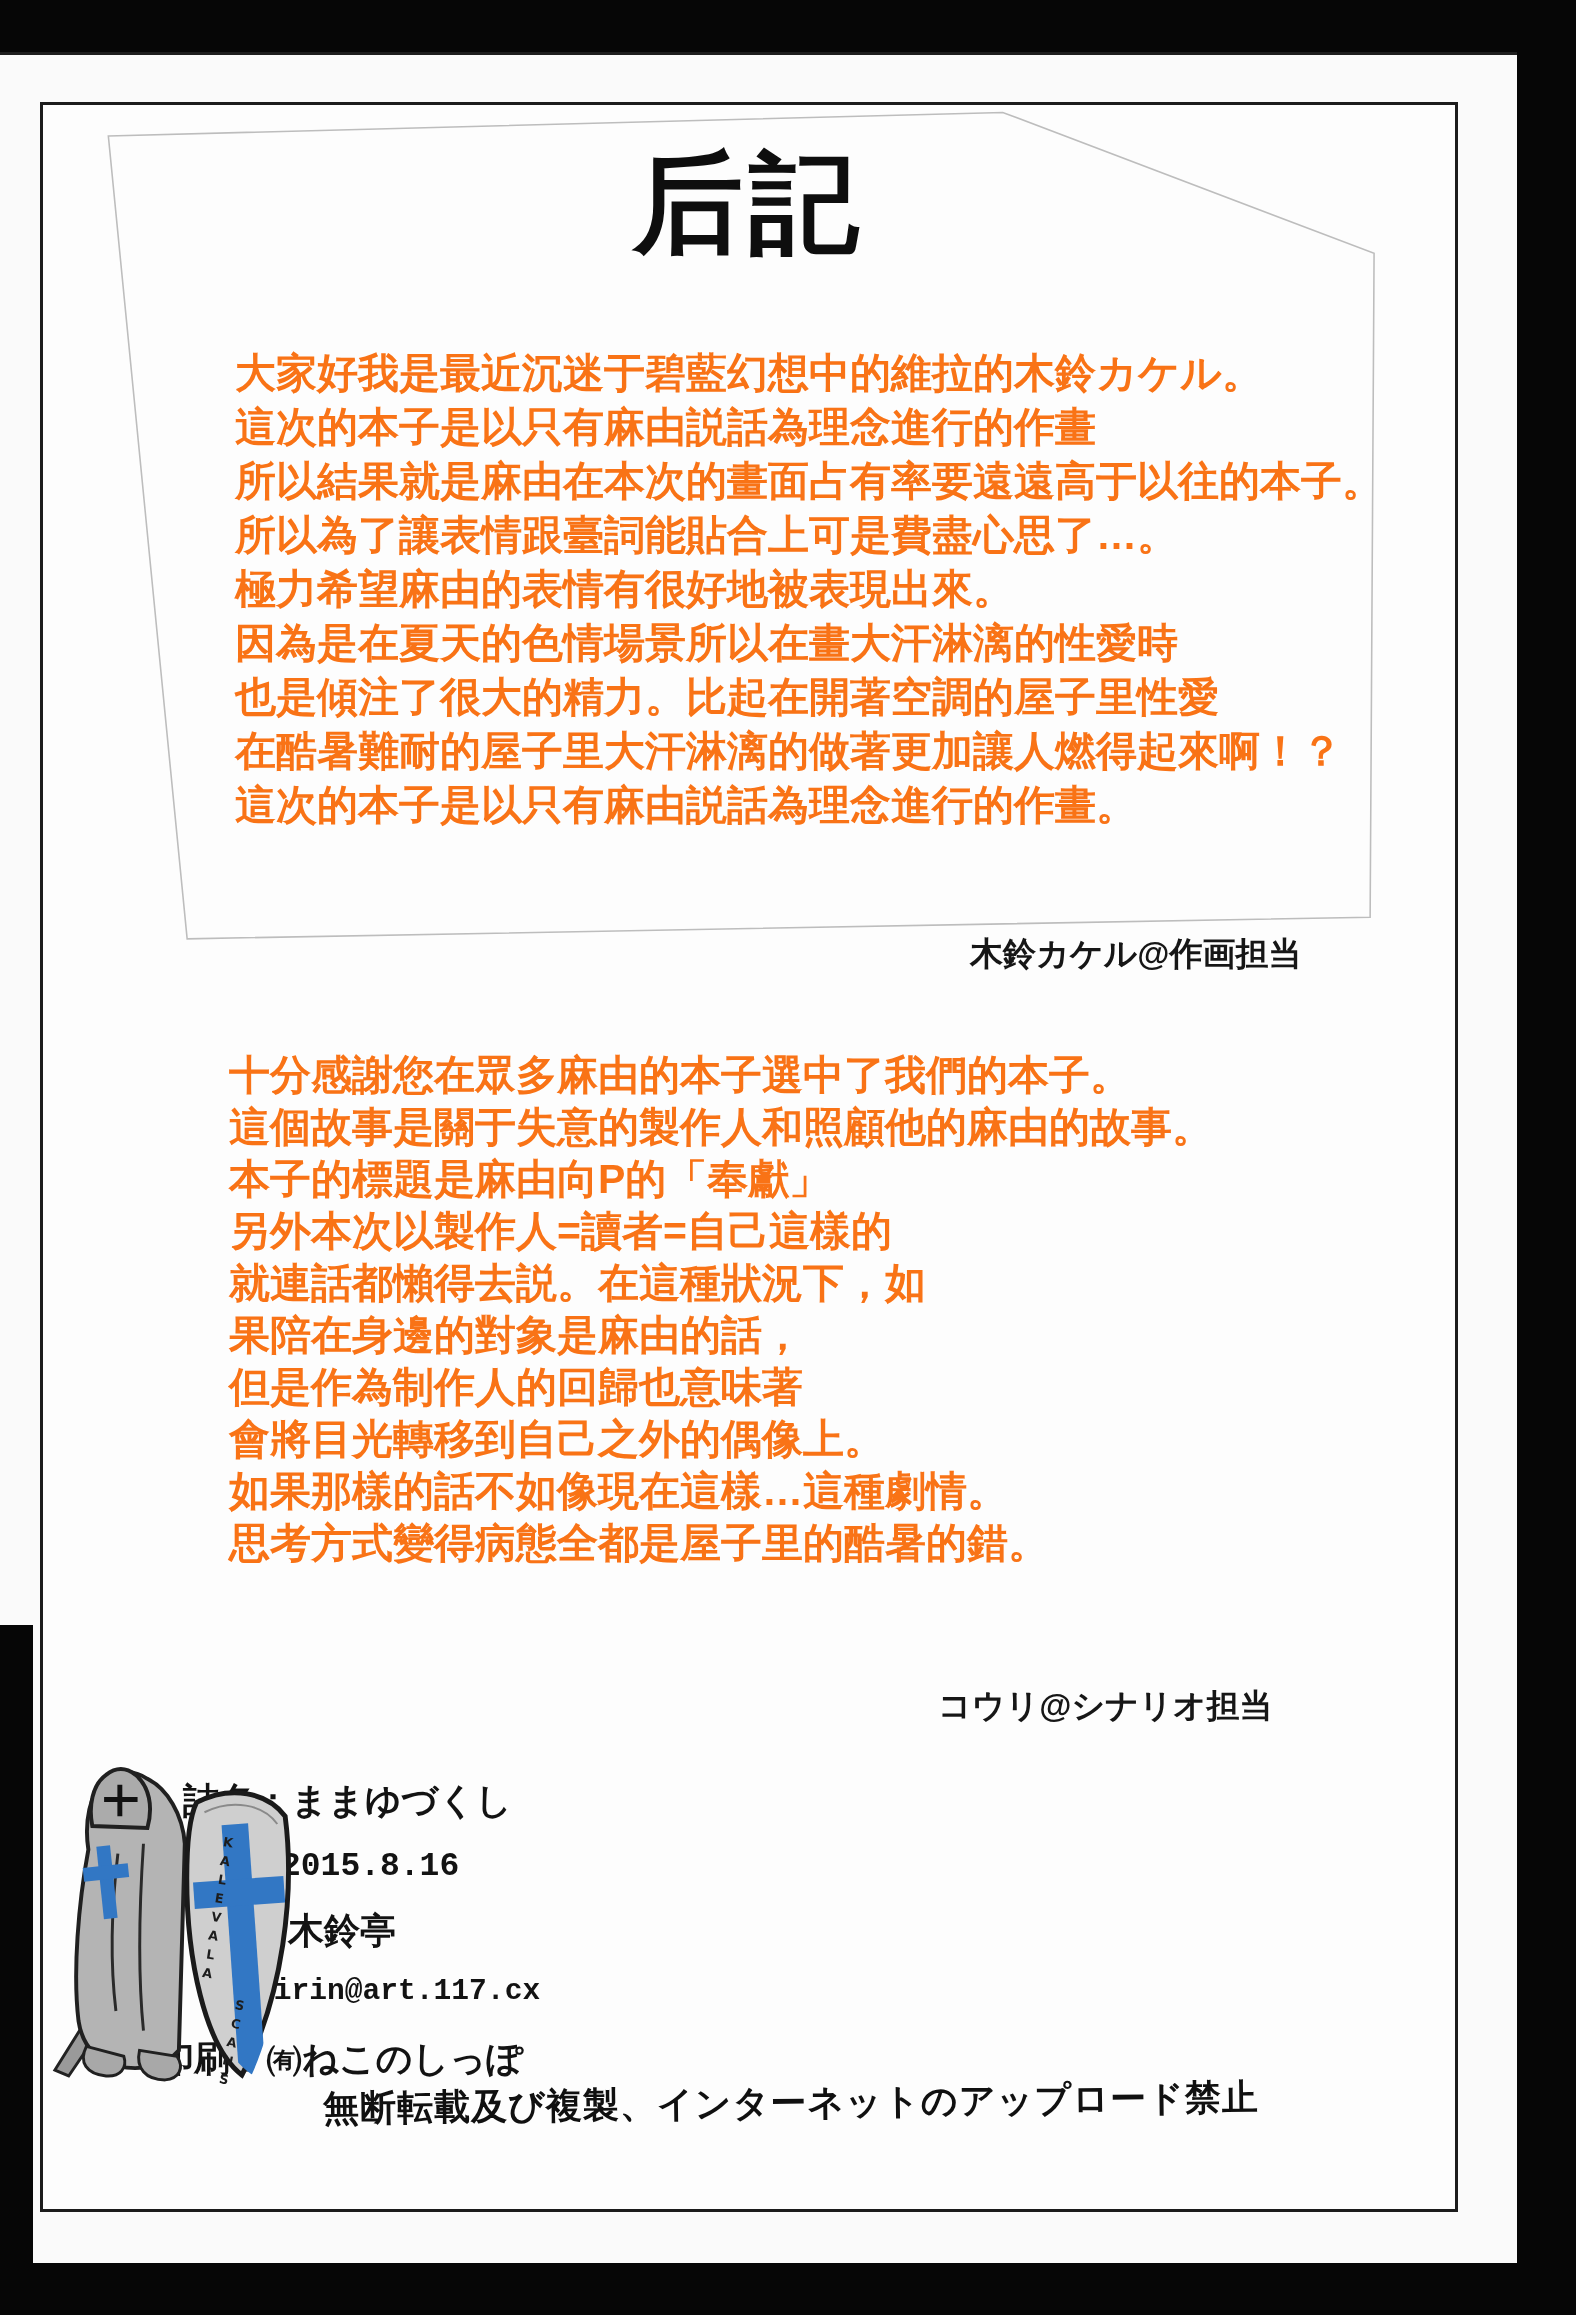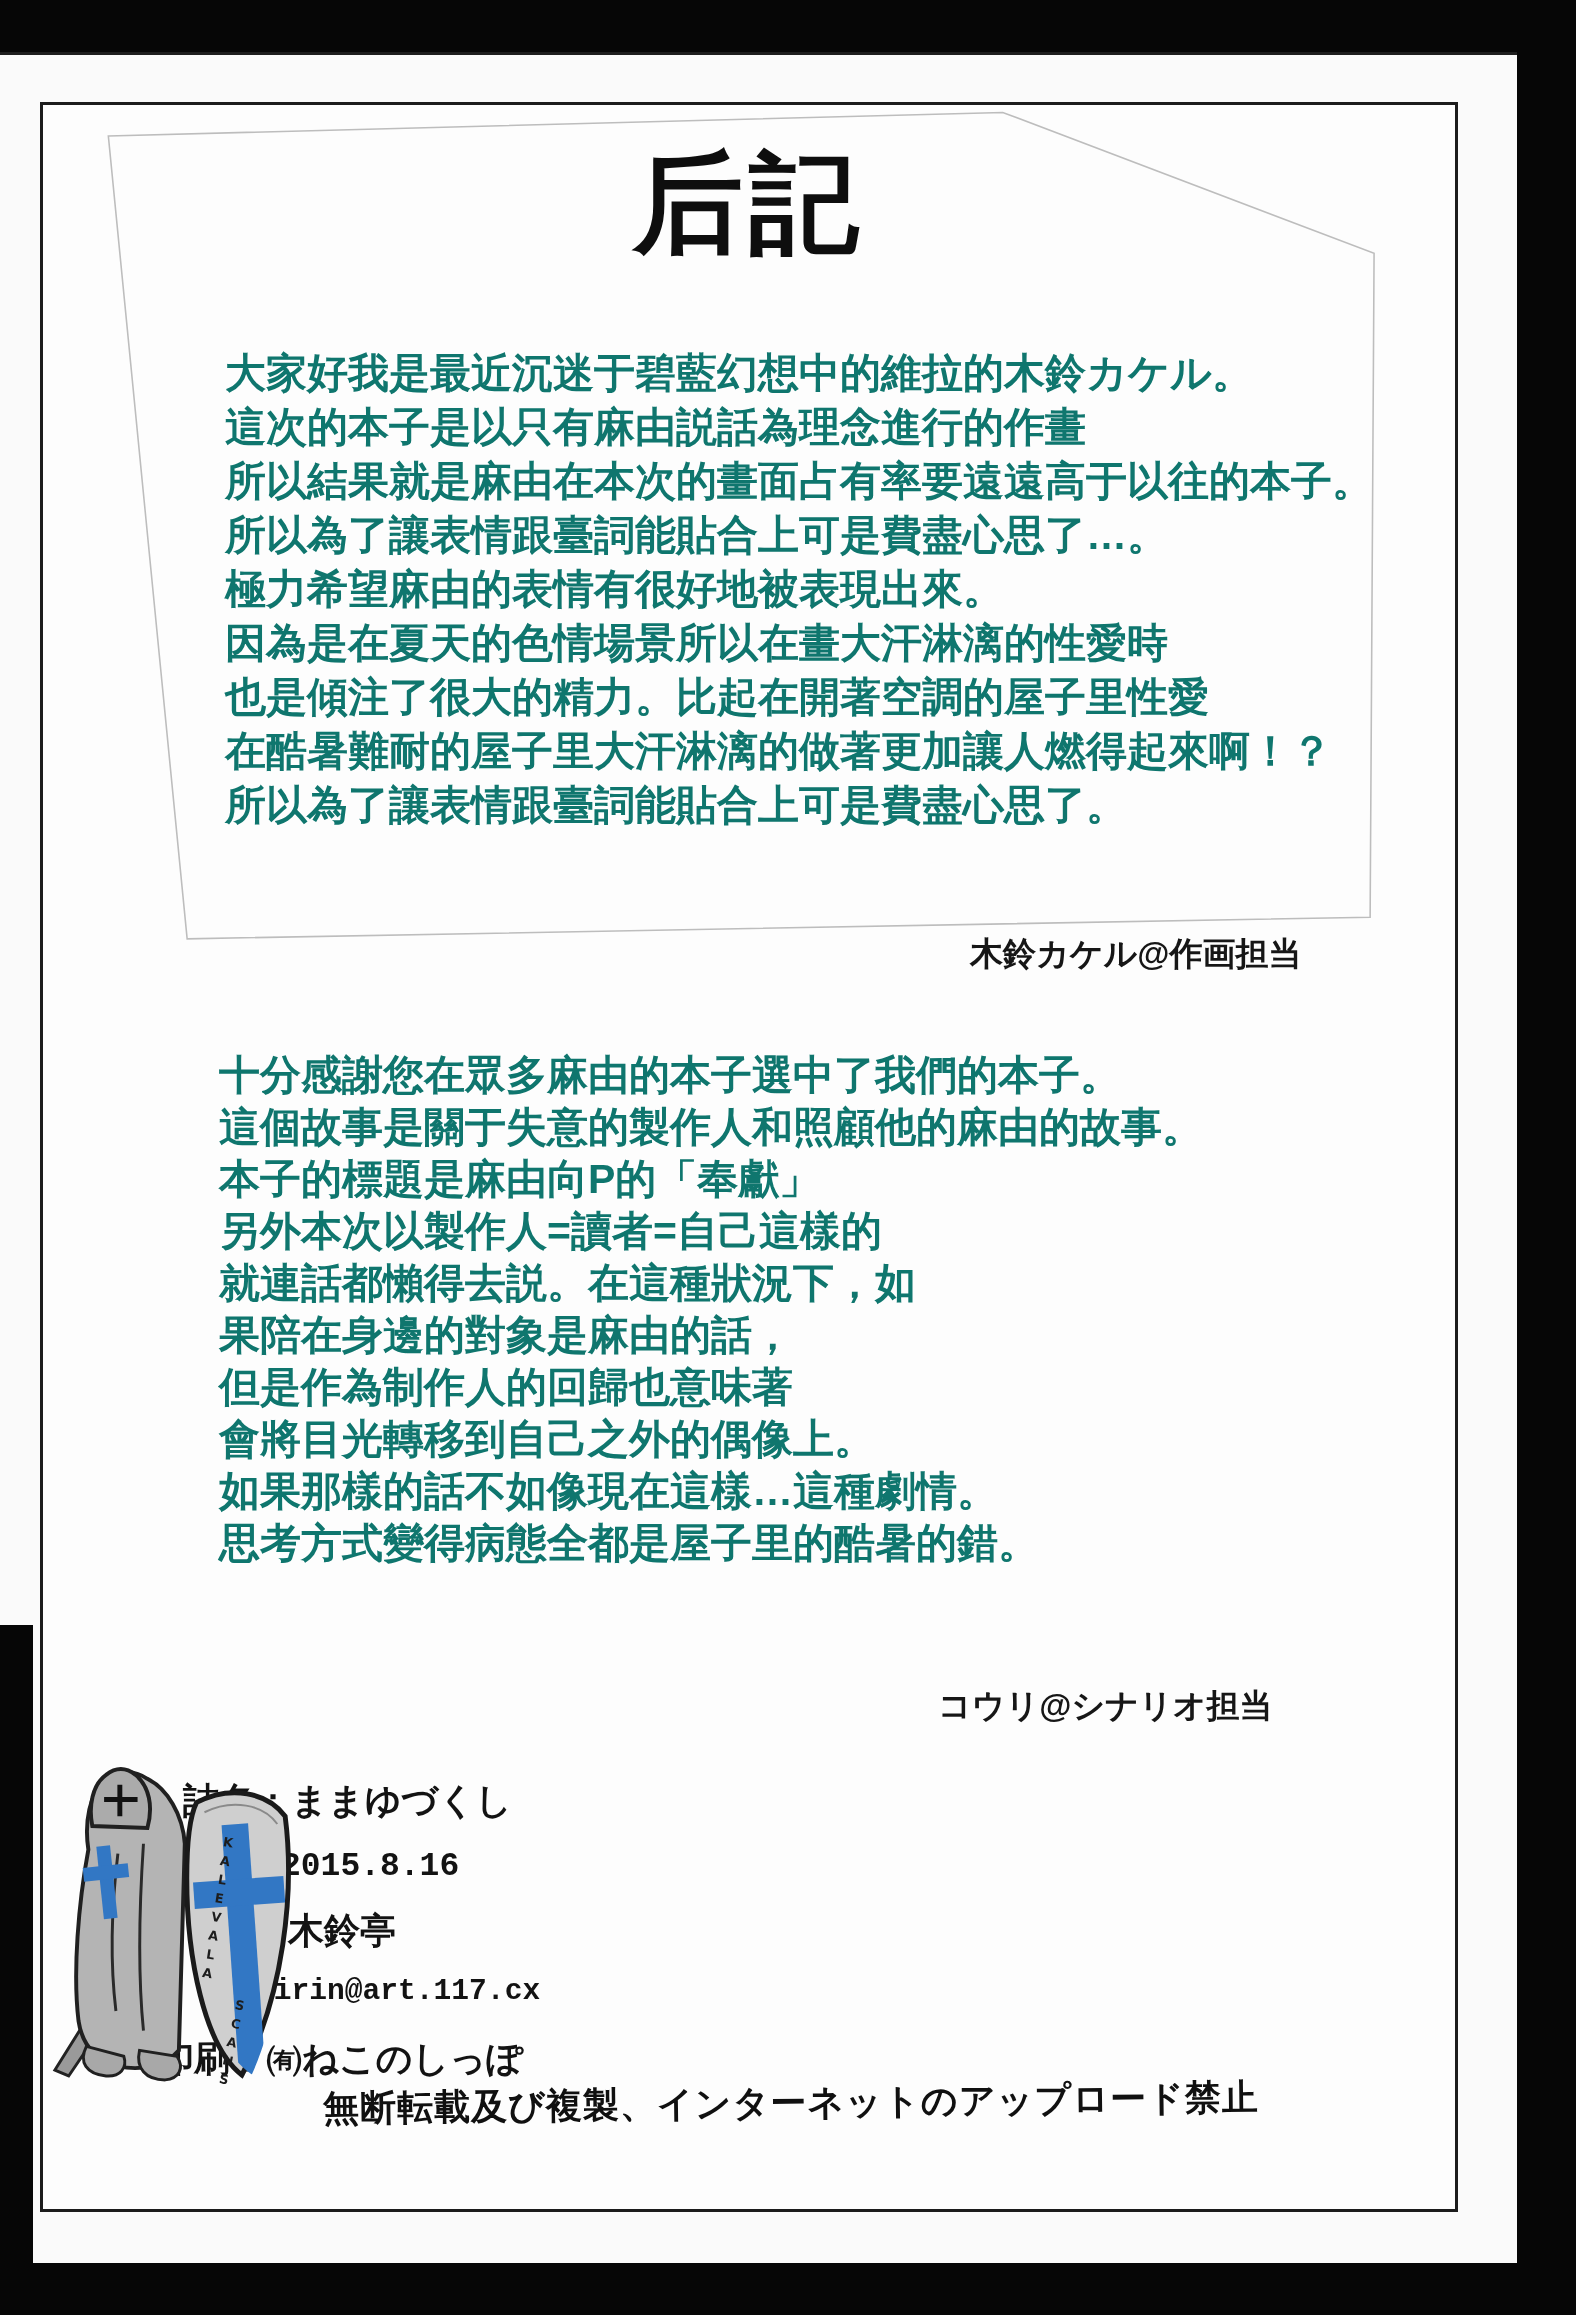--- a/index.html
+++ b/index.html
@@ -14,21 +14,21 @@
 
   
   .frame{position:absolute;left:40px;top:102px;width:1412px;height:2104px;
          border:3px solid #1c1c1c;background:#fdfdfd;}
 
   .sheet-svg{position:absolute;left:0;top:0;width:1576px;height:2316px;pointer-events:none;}
 
   .title{position:absolute;left:749px;top:148px;transform:translateX(-50%);
          font-size:110px;font-weight:800;color:#0e0e0e;letter-spacing:5.9px;white-space:nowrap;line-height:1;}
 
-  .para{position:absolute;color:#0f766e;font-weight:600;white-space:nowrap;}
+  .para{position:absolute;color:#f97316;font-weight:600;white-space:nowrap;margin-left:10px;}
   .p1{left:225px;top:346px;font-size:41px;line-height:54px;}
   .p2{left:219px;top:1049px;font-size:41px;line-height:52px;}
   .credit{position:absolute;font-size:33px;font-weight:600;color:#161616;white-space:nowrap;}
   .credit1{left:970px;top:932px;}
   .credit2{left:938px;top:1684px;}
 
   .colo{position:absolute;font-size:36px;font-weight:600;color:#131313;white-space:nowrap;}
   .colo-title{left:183px;top:1777px;}
   .colo-date{left:248px;top:1842px;font-family:"Liberation Mono","DejaVu Sans Mono",monospace;font-size:33px;font-weight:700;}
   .colo-circle{left:288px;top:1907px;}
@@ -66,21 +66,21 @@
 
   <div class="para p1">
     <div>大家好我是最近沉迷于碧藍幻想中的維拉的木鈴カケル。</div>
     <div>這次的本子是以只有麻由説話為理念進行的作畫</div>
     <div>所以結果就是麻由在本次的畫面占有率要遠遠高于以往的本子。</div>
     <div>所以為了讓表情跟臺詞能貼合上可是費盡心思了…。</div>
     <div>極力希望麻由的表情有很好地被表現出來。</div>
     <div>因為是在夏天的色情場景所以在畫大汗淋漓的性愛時</div>
     <div>也是傾注了很大的精力。比起在開著空調的屋子里性愛</div>
     <div>在酷暑難耐的屋子里大汗淋漓的做著更加讓人燃得起來啊！？</div>
-    <div>所以為了讓表情跟臺詞能貼合上可是費盡心思了。</div>
+    <div>這次的本子是以只有麻由説話為理念進行的作畫。</div>
   </div>
 
   <div class="credit credit1">木鈴カケル@作画担当</div>
 
   <div class="para p2">
     <div>十分感謝您在眾多麻由的本子選中了我們的本子。</div>
     <div>這個故事是關于失意的製作人和照顧他的麻由的故事。</div>
     <div>本子的標題是麻由向P的「奉獻」</div>
     <div>另外本次以製作人=讀者=自己這樣的</div>
     <div>就連話都懶得去説。在這種狀況下，如</div>

